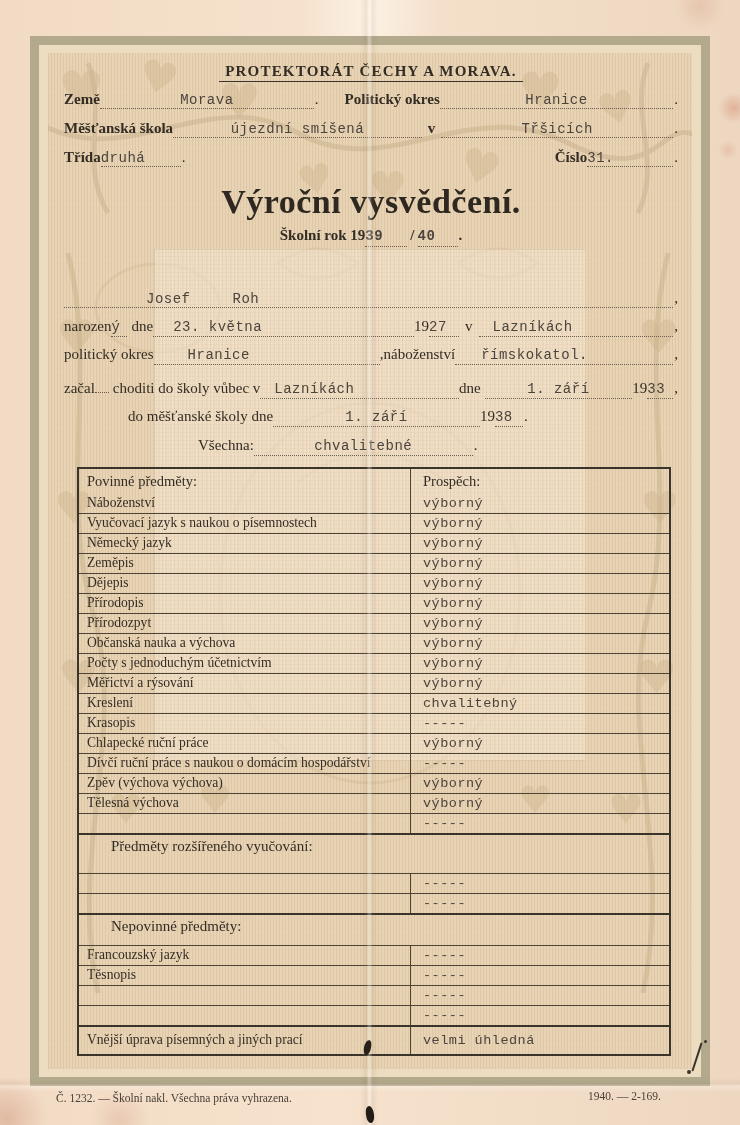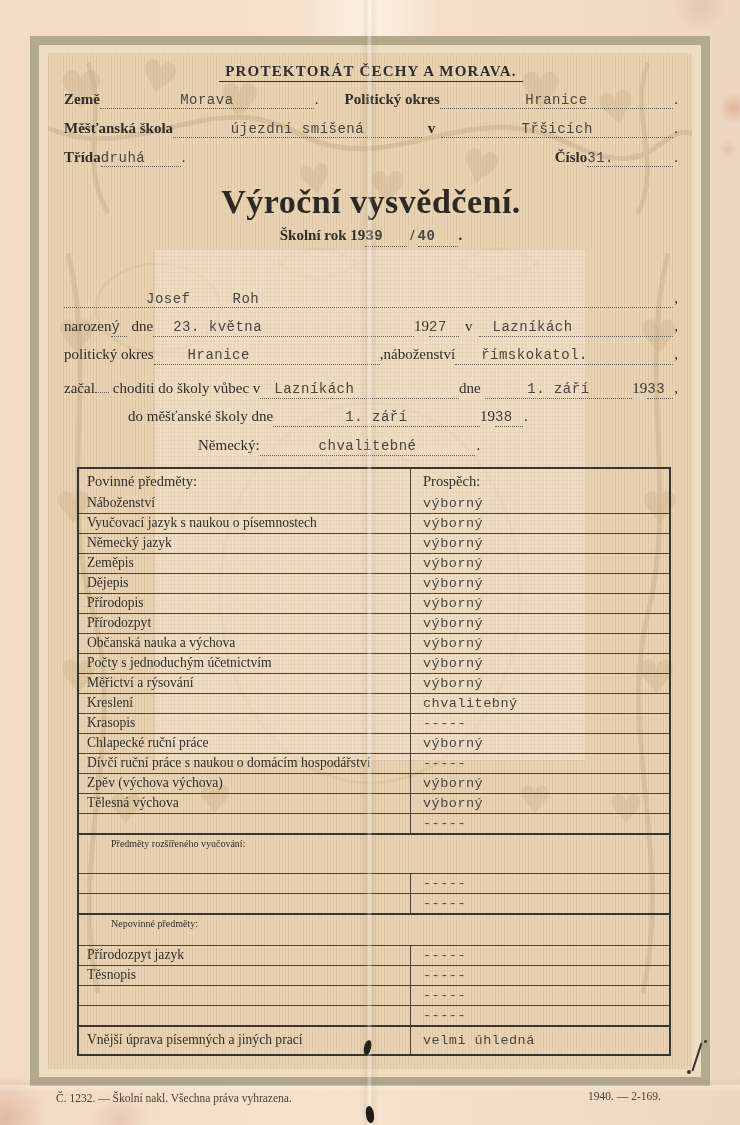--- a/index.html
+++ b/index.html
@@ -69,21 +69,21 @@
   .trow{display:flex;border-top:1px solid #4d4436;align-items:center;height:19px;}
   .trow:first-child{border-top:none;}
   .trow.head{height:25px;font-size:14.5px;}
   .trow.tall{height:27px;}
   .trow.thick-top{border-top:2.2px solid #3b342a;}
   .trow.section{align-items:flex-start;}
   .cell{box-sizing:border-box;padding:0 8px;white-space:nowrap;overflow:hidden;}
   .cell.subject{width:332px;font-size:13.6px;border-right:1px solid #4d4436;height:100%;display:flex;align-items:center;}
   .trow.head .cell.subject{font-size:14.5px;}
   .cell.grade{flex:1;font-size:13.5px;display:flex;align-items:center;padding-left:12px;}
-  .cell.section-label{width:100%;border-right:none;font-size:10px;padding-top:3px;align-items:flex-start;padding-left:32px;}
+  .cell.section-label{width:100%;border-right:none;font-size:15px;padding-top:3px;align-items:flex-start;padding-left:32px;}
   .footer-left{position:absolute;left:56px;top:1092px;font-size:11.5px;color:#47403a;z-index:4;}
   .footer-right{position:absolute;left:588px;top:1090px;font-size:11.5px;color:#47403a;z-index:4;}
   .crease{
     position:absolute;left:360px;top:0;width:18px;height:1125px;z-index:3;pointer-events:none;
     background:linear-gradient(90deg, rgba(130,95,68,0) 0%, rgba(130,95,68,.10) 35%, rgba(255,252,245,.38) 52%, rgba(130,95,68,.09) 70%, rgba(130,95,68,0) 100%);
   }
   .crease-h{
     position:absolute;left:0;top:1078px;width:740px;height:14px;z-index:3;pointer-events:none;
     background:linear-gradient(180deg, rgba(130,95,68,0), rgba(130,95,68,.08) 40%, rgba(255,252,245,.3) 60%, rgba(130,95,68,0));
   }
@@ -226,21 +226,21 @@
         <div class="sline">
           <span class="lab" style="margin-left:64px">do měšťanské školy dne</span>
           <span class="fill typed" style="flex:2.2">1. září</span>
           <span class="lab">19</span>
           <span class="fillfix typed" style="width:28px">38</span>
           <span class="punct">.</span>
           <span class="spacer" style="flex:1.6"></span>
         </div>
 
         <div class="sline">
-          <span class="lab" style="margin-left:134px">Německý:</span>
+          <span class="lab" style="margin-left:134px">Všechna:</span>
           <span class="fill typed" style="flex:1.2">chvalitebné</span>
           <span class="punct">.</span>
           <span class="spacer" style="flex:1.1"></span>
         </div>
       </div>
 
       <div class="table">
         <div class="trow head">
           <div class="cell subject">Povinné předměty:</div>
           <div class="cell grade" style="font-family:'Liberation Serif','DejaVu Serif',serif;font-size:14.5px;color:#332c24">Prospěch:</div>
@@ -300,21 +300,21 @@
               <div class="cell section-label">Předměty rozšířeného vyučování:</div>
             </div><div class="trow">
               <div class="cell subject"></div>
               <div class="cell grade typed">-----</div>
             </div><div class="trow">
               <div class="cell subject"></div>
               <div class="cell grade typed">-----</div>
             </div><div class="trow section thick-top" style="height: 30px;">
               <div class="cell section-label">Nepovinné předměty:</div>
             </div><div class="trow">
-              <div class="cell subject">Přírodozpyt jazyk</div>
+              <div class="cell subject">Francouzský jazyk</div>
               <div class="cell grade typed">-----</div>
             </div><div class="trow">
               <div class="cell subject">Těsnopis</div>
               <div class="cell grade typed">-----</div>
             </div><div class="trow">
               <div class="cell subject"></div>
               <div class="cell grade typed">-----</div>
             </div><div class="trow">
               <div class="cell subject"></div>
               <div class="cell grade typed">-----</div>

